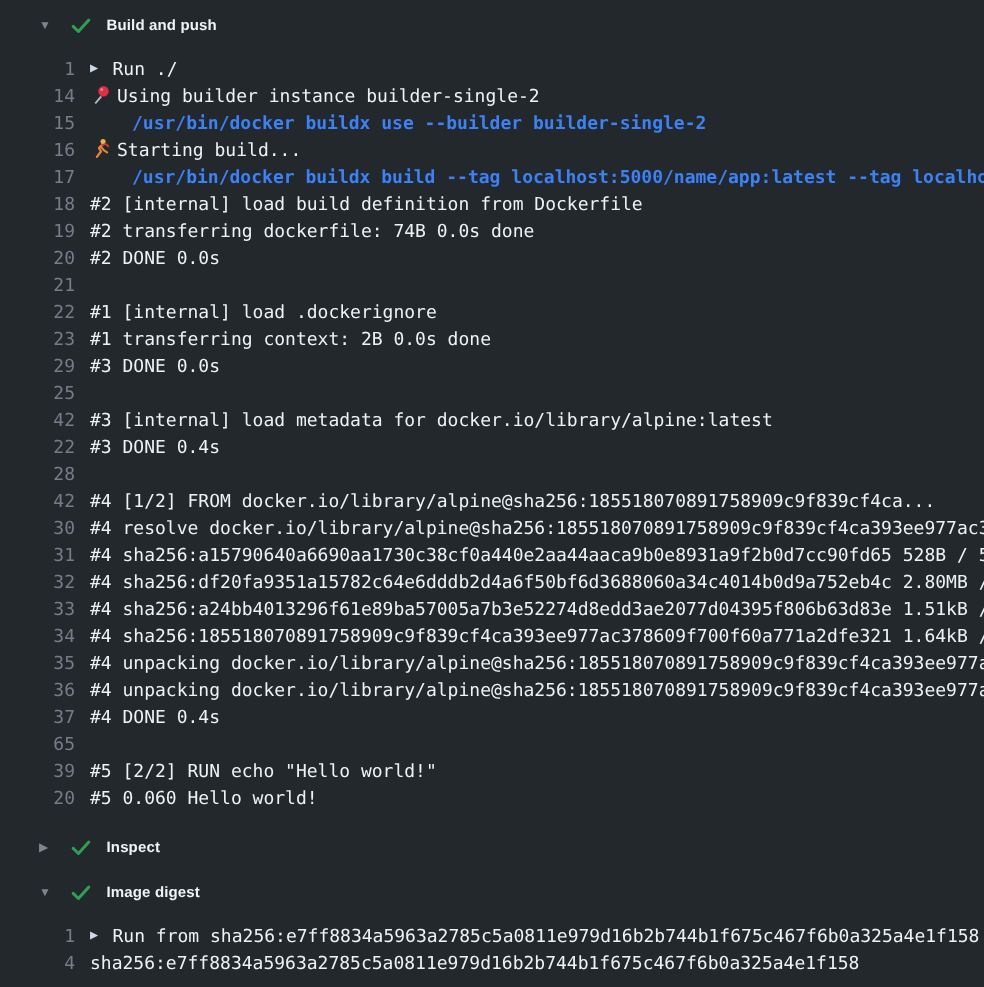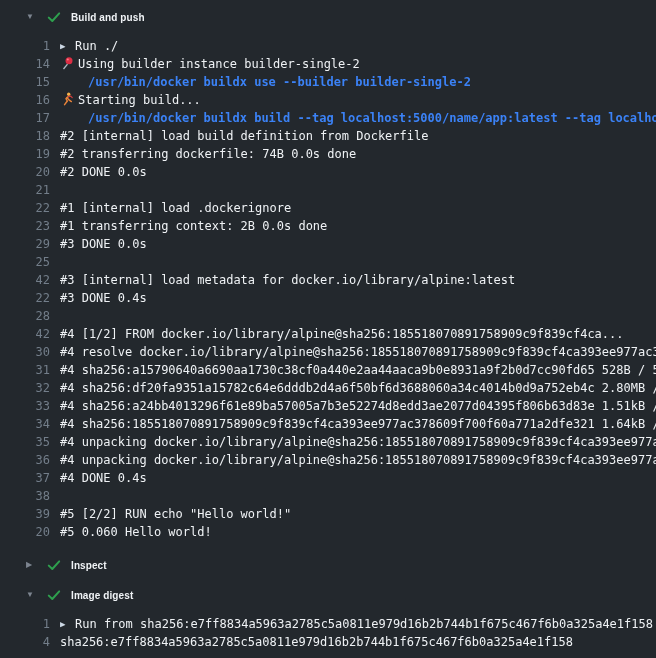--- a/index.html
+++ b/index.html
@@ -85,21 +85,21 @@
         <div class="log-line"><span class="lnum">28</span><span class="ltext"><span></span></span></div>
         <div class="log-line"><span class="lnum">42</span><span class="ltext"><span>#4 [1/2] FROM docker.io/library/alpine@sha256:185518070891758909c9f839cf4ca...</span></span></div>
         <div class="log-line"><span class="lnum">30</span><span class="ltext"><span>#4 resolve docker.io/library/alpine@sha256:185518070891758909c9f839cf4ca393ee977ac378</span></span></div>
         <div class="log-line"><span class="lnum">31</span><span class="ltext"><span>#4 sha256:a15790640a6690aa1730c38cf0a440e2aa44aaca9b0e8931a9f2b0d7cc90fd65 528B / 528B</span></span></div>
         <div class="log-line"><span class="lnum">32</span><span class="ltext"><span>#4 sha256:df20fa9351a15782c64e6dddb2d4a6f50bf6d3688060a34c4014b0d9a752eb4c 2.80MB / 2.</span></span></div>
         <div class="log-line"><span class="lnum">33</span><span class="ltext"><span>#4 sha256:a24bb4013296f61e89ba57005a7b3e52274d8edd3ae2077d04395f806b63d83e 1.51kB / 1.</span></span></div>
         <div class="log-line"><span class="lnum">34</span><span class="ltext"><span>#4 sha256:185518070891758909c9f839cf4ca393ee977ac378609f700f60a771a2dfe321 1.64kB / 1.</span></span></div>
         <div class="log-line"><span class="lnum">35</span><span class="ltext"><span>#4 unpacking docker.io/library/alpine@sha256:185518070891758909c9f839cf4ca393ee977ac3</span></span></div>
         <div class="log-line"><span class="lnum">36</span><span class="ltext"><span>#4 unpacking docker.io/library/alpine@sha256:185518070891758909c9f839cf4ca393ee977ac3</span></span></div>
         <div class="log-line"><span class="lnum">37</span><span class="ltext"><span>#4 DONE 0.4s</span></span></div>
-        <div class="log-line"><span class="lnum">38</span><span class="ltext"><span></span></span></div>
+        <div class="log-line"><span class="lnum">65</span><span class="ltext"><span></span></span></div>
         <div class="log-line"><span class="lnum">39</span><span class="ltext"><span>#5 [2/2] RUN echo "Hello world!"</span></span></div>
         <div class="log-line"><span class="lnum">20</span><span class="ltext"><span>#5 0.060 Hello world!</span></span></div>
       </div>
     </div>
     <div class="section">
       <div class="sec-header">
         <span class="tri">▶</span>
         <span class="check">
           <svg width="16" height="16" viewBox="0 0 16 16">
             <path d="M2.8 8.6 L6.3 12 L13.2 4.4" stroke="#2ea04e" stroke-width="2" fill="none" stroke-linecap="round" stroke-linejoin="round"></path>

